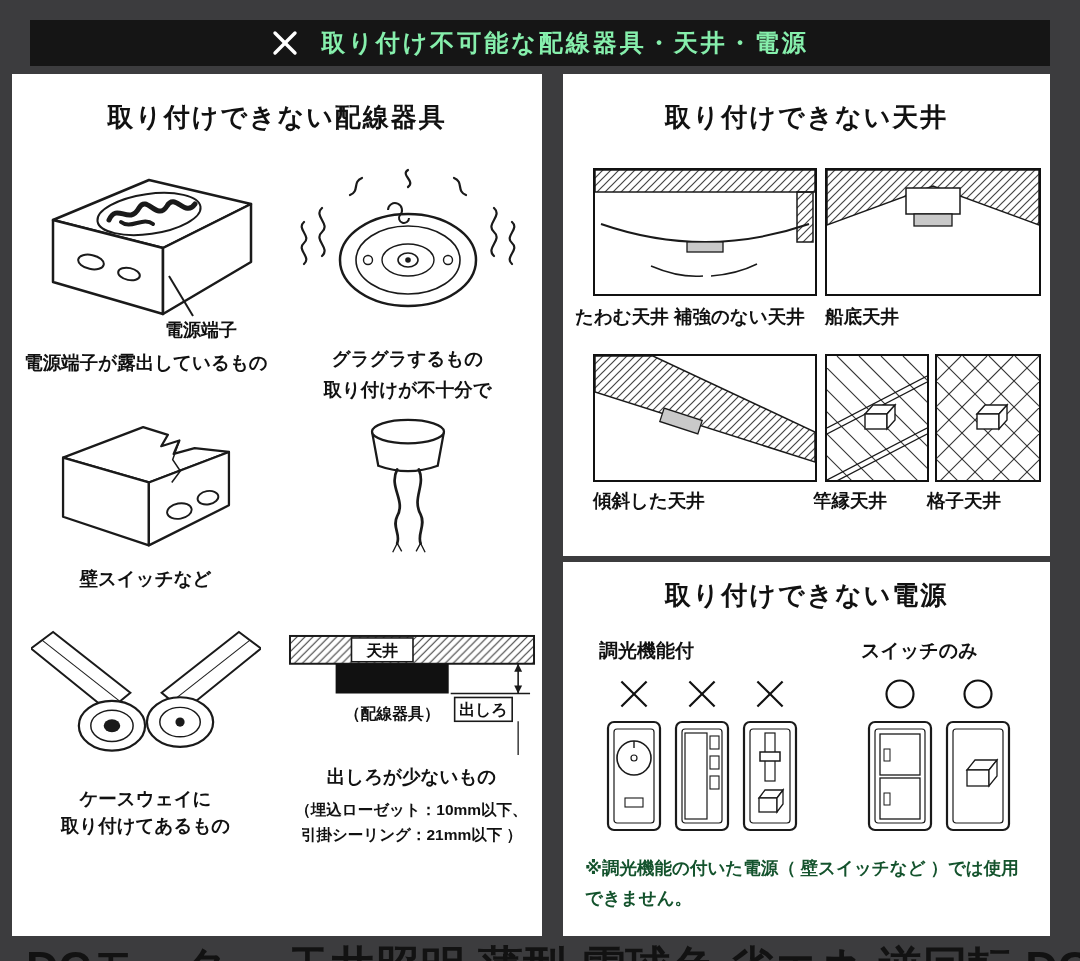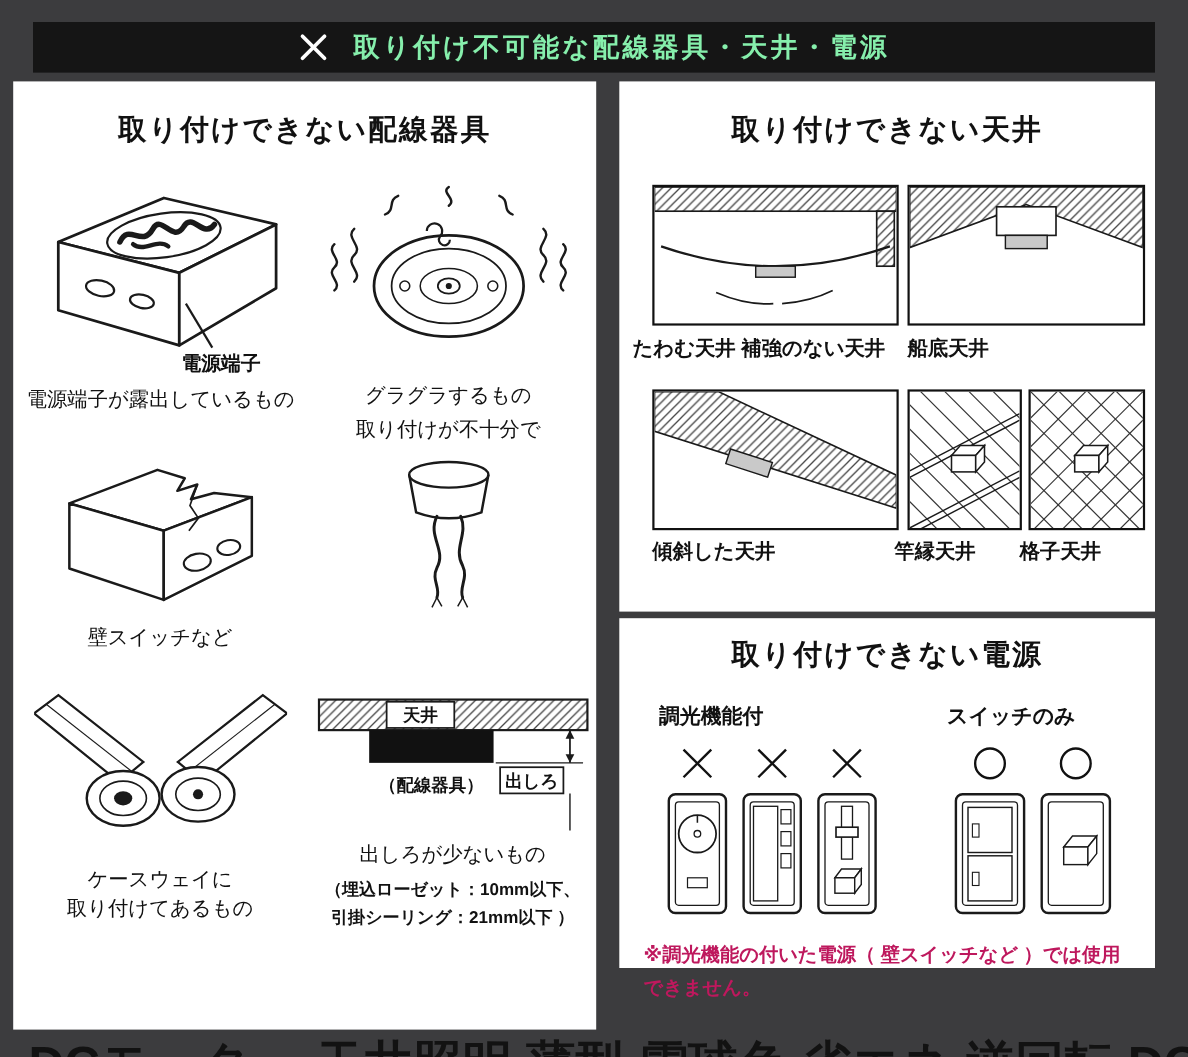--- a/index.html
+++ b/index.html
@@ -19,31 +19,31 @@
     background:#151515; display:flex; align-items:center; justify-content:center; gap:22px;
   }
   #banner .banner-title {
     color:#86efac; font-size:24px; font-weight:bold; letter-spacing:3px; white-space:nowrap;
   }
 
   
   .panel { position:absolute; background:#ffffff; }
   #panel-wiring  { left:12px;  top:74px;  width:530px; height:862px; }
   #panel-ceiling { left:563px; top:74px;  width:487px; height:482px; }
-  #panel-power   { left:563px; top:562px; width:487px; height:318px; }
+  #panel-power   { left:563px; top:562px; width:487px; height:374px; }
 
   .panel-title {
     position:absolute; left:0; top:26px; width:100%;
     text-align:center; font-size:26px; font-weight:bold; letter-spacing:2px;
   }
 
   
   .item { position:absolute; text-align:center; }
   .fig { display:flex; align-items:flex-start; justify-content:center; }
-  .cap { font-weight:normal; font-size:18.5px; line-height:1.45; color:#111; margin-top:4px; white-space:nowrap; }
+  .cap { font-weight:bold; font-size:18.5px; line-height:1.45; color:#111; margin-top:4px; white-space:nowrap; }
   .note { font-weight:bold; font-size:15.5px; line-height:1.65; margin-top:6px; white-space:nowrap; }
 
   #item-terminal   { left:4px;   top:90px;  width:260px; }
   #item-terminal .fig { height:182px; }
   #item-loose      { left:268px; top:90px;  width:255px; }
   #item-loose .fig { height:182px; }
   #item-damaged    { left:16px;  top:336px; width:235px; }
   #item-damaged .fig { height:152px; }
   #item-wires      { left:278px; top:336px; width:235px; }
   #item-wires .fig { height:152px; }
@@ -71,21 +71,21 @@
   .pgroup { position:absolute; top:76px; text-align:left; }
   #dimmer-group     { left:36px;  width:206px; }
   #switchonly-group { left:298px; width:156px; }
   .group-label { font-size:19px; font-weight:bold; }
   .marks  { display:flex; justify-content:center; gap:12px; margin-top:12px; }
   .plates { display:flex; justify-content:center; gap:12px; margin-top:8px; }
   .mcell  { width:56px; display:flex; justify-content:center; }
   #switchonly-group .mcell { width:66px; }
   #power-note {
     position:absolute; left:22px; top:292px; width:452px;
-    color:#be185d; font-weight:bold; font-size:17.5px; line-height:1.7;
+    color:#14532d; font-weight:bold; font-size:17.5px; line-height:1.7;
   }
 
   
   #footer-text {
     position:absolute; left:26px; top:938px;
     font-size:45px; font-weight:bold; color:#121212; white-space:nowrap;
   }
 </style>
 </head>
 <body>

